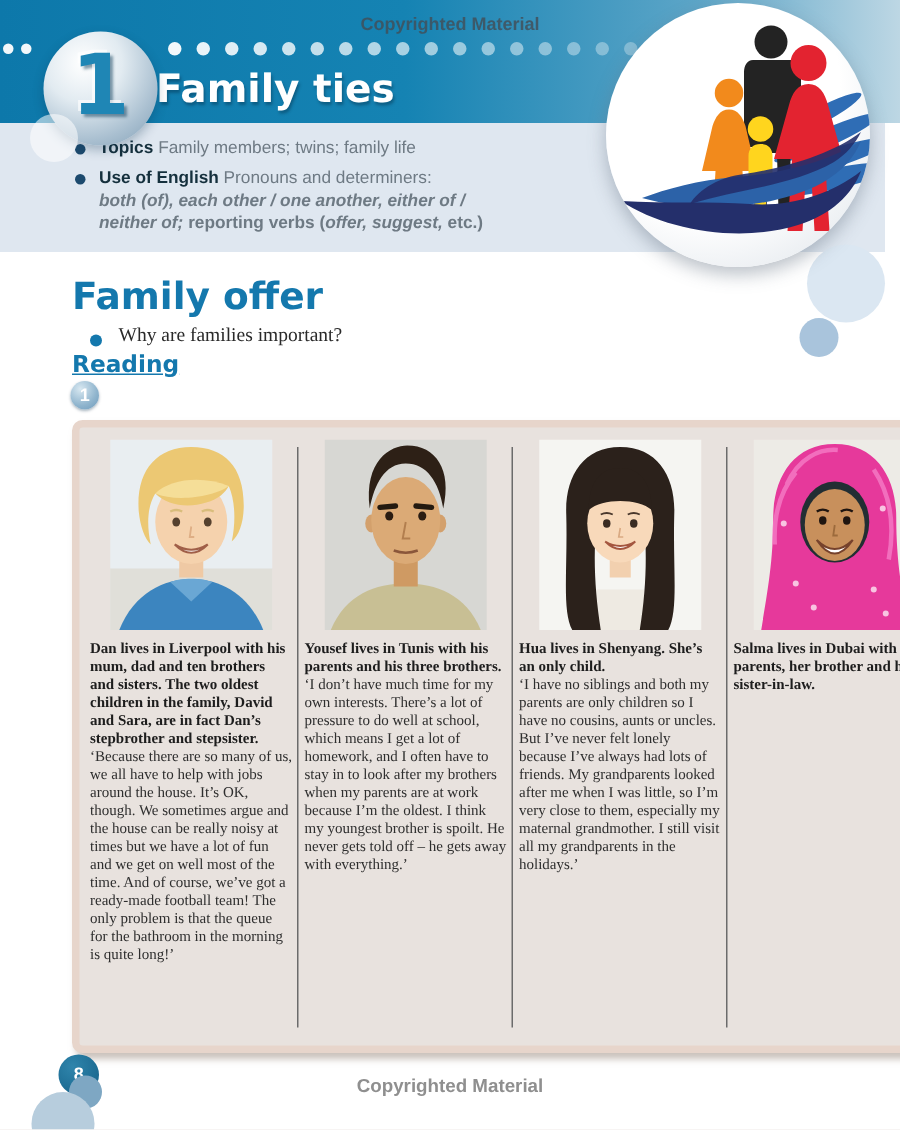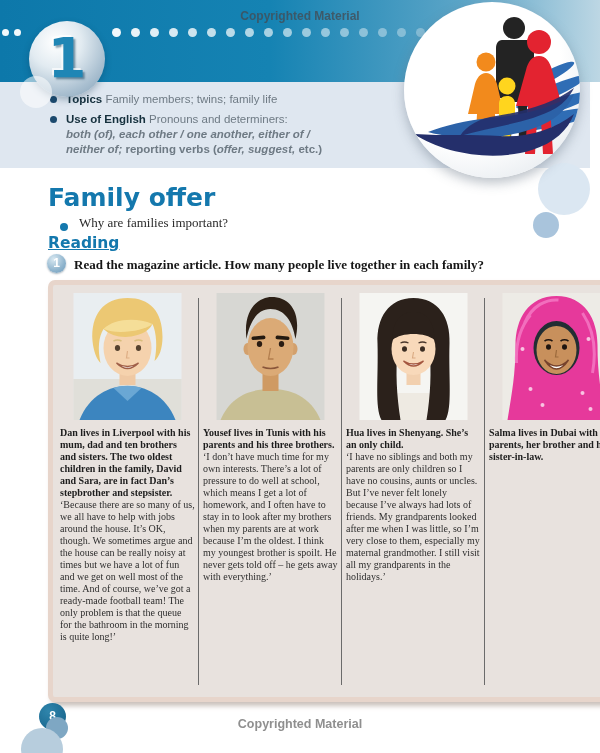--- a/index.html
+++ b/index.html
@@ -92,20 +92,21 @@
     <i class="dot" style="left:245px;opacity:.67"></i>
     <i class="dot" style="left:264px;opacity:.63"></i>
     <i class="dot" style="left:283px;opacity:.59"></i>
     <i class="dot" style="left:302px;opacity:.55"></i>
     <i class="dot" style="left:321px;opacity:.51"></i>
     <i class="dot" style="left:340px;opacity:.47"></i>
     <i class="dot" style="left:359px;opacity:.43"></i>
     <i class="dot" style="left:378px;opacity:.39"></i>
     <i class="dot" style="left:397px;opacity:.35"></i>
     <i class="dot" style="left:416px;opacity:.31"></i>
+    <div class="unit-title">Family ties</div>
   </div>
   <div class="copy-top">Copyrighted Material</div>
   <div class="unit-circle">
     <span class="unit-num">1</span>
   </div>
   <div class="deco-white"></div>
 
   <div class="subband">
     <div class="topics">
       <div class="topic-item">
@@ -153,21 +154,20 @@
   <div class="deco-r1"></div>
   <div class="deco-r2"></div>
 
   <div class="h1">Family offer</div>
   <div class="question-row">
     <span class="qdot"></span>
     <span class="qtext">Why are families important?</span>
   </div>
   <div class="h2">Reading</div>
   <div class="ex-badge">1</div>
-  <div class="ex-text">Read the magazine article. How many people live together in each family?</div>
 
   <div class="panel">
     <div class="panel-inner">
 
       <div class="pcol">
         <svg class="photo" viewBox="0 0 108 127">
           <rect width="108" height="127" fill="#e9eef1"></rect>
           <rect y="86" width="108" height="41" fill="#d8d4c5" opacity=".55"></rect>
           <path d="M6,127 C16,102 36,93 54,93 C72,93 92,102 102,127 Z" fill="#3c85bf"></path>
           <path d="M40,95 L54,108 L68,95 C61,92 47,92 40,95 Z" fill="#6aa7d4"></path>

